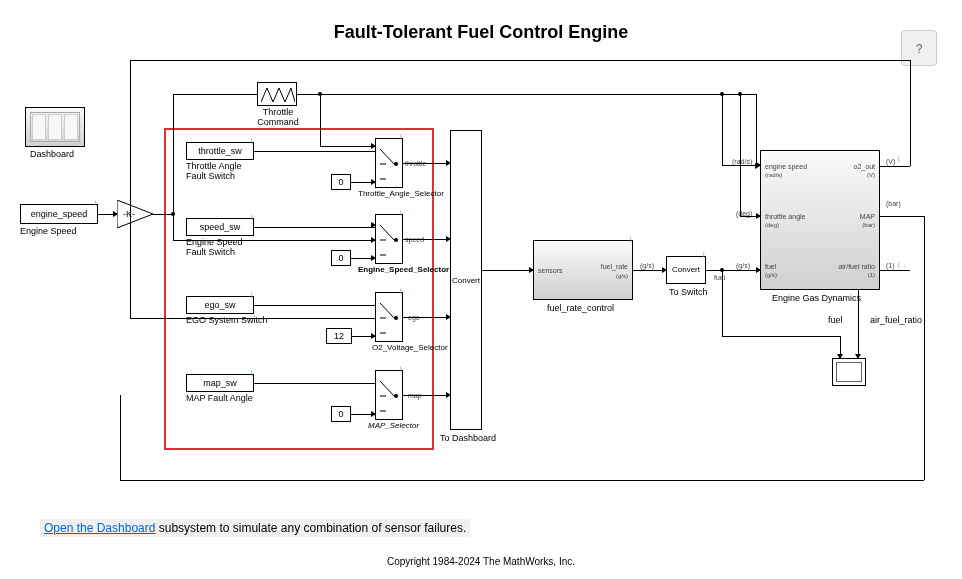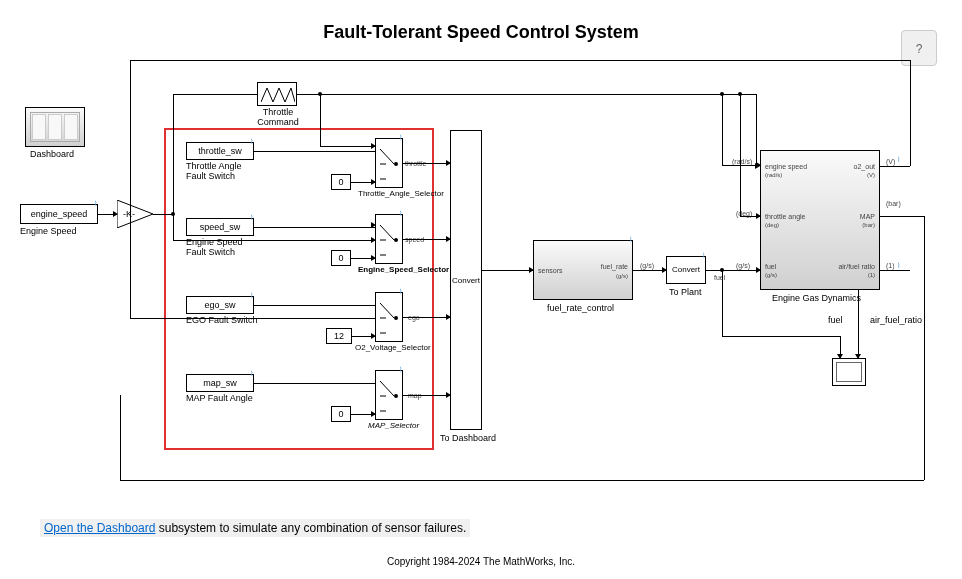--- a/index.html
+++ b/index.html
@@ -135,21 +135,21 @@
     background: #fff;
   }
   .switch-svg {
     position: absolute;
     left: 0; top: 0;
   }
 </style>
 </head>
 <body>
 
-<div class="title">Fault-Tolerant Speed Control System</div>
+<div class="title">Fault-Tolerant Fuel Control Engine</div>
 
 <div class="help-btn">?</div>
 
 <div class="block block-grad" style="left:25px; top:107px; width:60px; height:40px;">
   <div class="dash-graphic" style="left:4px; top:4px; right:4px; bottom:4px;">
     <div></div>
       <div></div>
       <div></div>
   </div>
 </div>
@@ -205,33 +205,33 @@
       <line x1="4" y1="40" x2="10" y2="40" stroke="#000"></line>
       <circle cx="20" cy="25" r="2" fill="#000"></circle>
     </svg>
 </div>
 <span class="wifi" style="left:399px; top:210px;">⌇</span>
 <div class="port-label" style="left:405px; top:236px;">speed</div>
 <div class="label label-xs" style="left:358px; top:266px;font-weight:bold;">Engine_Speed_Selector</div>
 
 <div class="block" style="left:186px; top:296px; width:68px; height:18px; line-height:16px;"><span>ego_sw</span></div>
 <span class="wifi" style="left:250px; top:292px;">⌇</span>
-<div class="label" style="left:186px; top:316px;">EGO Fault Switch</div>
+<div class="label" style="left:186px; top:316px;">EGO System Switch</div>
 <div class="block" style="left:326px; top:328px; width:26px; height:16px; line-height:14px;"><span>12</span></div>
 <div class="block" style="left:375px; top:292px; width:28px; height:50px;">
   <svg class="switch-svg" width="28" height="50">
       <line x1="4" y1="10" x2="18" y2="25" stroke="#000"></line>
       <line x1="4" y1="25" x2="10" y2="25" stroke="#000"></line>
       <line x1="4" y1="40" x2="10" y2="40" stroke="#000"></line>
       <circle cx="20" cy="25" r="2" fill="#000"></circle>
     </svg>
 </div>
 <span class="wifi" style="left:399px; top:288px;">⌇</span>
 <div class="port-label" style="left:408px; top:314px;">ego</div>
-<div class="label label-xs" style="left:355px; top:344px;">O2_Voltage_Selector</div>
+<div class="label label-xs" style="left:372px; top:344px;">O2_Voltage_Selector</div>
 
 <div class="block" style="left:186px; top:374px; width:68px; height:18px; line-height:16px;"><span>map_sw</span></div>
 <span class="wifi" style="left:250px; top:370px;">⌇</span>
 <div class="label" style="left:186px; top:394px;">MAP Fault Angle</div>
 <div class="block" style="left:331px; top:406px; width:20px; height:16px; line-height:14px;"><span>0</span></div>
 <div class="block" style="left:375px; top:370px; width:28px; height:50px;">
   <svg class="switch-svg" width="28" height="50">
       <line x1="4" y1="10" x2="18" y2="25" stroke="#000"></line>
       <line x1="4" y1="25" x2="10" y2="25" stroke="#000"></line>
       <line x1="4" y1="40" x2="10" y2="40" stroke="#000"></line>
@@ -249,21 +249,21 @@
 
 <div class="block block-grad" style="left:533px; top:240px; width:100px; height:60px;">
   <div class="port-label" style="left:4px; top:26px;">sensors</div>
   <div class="port-label" style="right:4px; top:22px;">fuel_rate</div>
   <div class="small-port-label" style="right:4px; top:32px;">(g/s)</div>
 </div>
 <span class="wifi" style="left:629px; top:236px;">⌇</span>
 <div class="label" style="left:547px; top:304px;">fuel_rate_control</div>
 
 <div class="block" style="left:666px; top:256px; width:40px; height:28px; line-height:26px; font-size:8px;"><span>Convert</span></div>
-<div class="label" style="left:669px; top:288px;">To Plant</div>
+<div class="label" style="left:669px; top:288px;">To Switch</div>
 <span class="wifi" style="left:702px; top:252px;">⌇</span>
 
 <div class="block block-grad" style="left:760px; top:150px; width:120px; height:140px;">
   <div class="port-label" style="left:4px; top:12px;">engine speed</div>
   <div class="small-port-label" style="left:4px; top:21px;">(rad/s)</div>
   <div class="port-label" style="left:4px; top:62px;">throttle angle</div>
   <div class="small-port-label" style="left:4px; top:71px;">(deg)</div>
   <div class="port-label" style="left:4px; top:112px;">fuel</div>
   <div class="small-port-label" style="left:4px; top:121px;">(g/s)</div>
   <div class="port-label" style="right:4px; top:12px;">o2_out</div>

